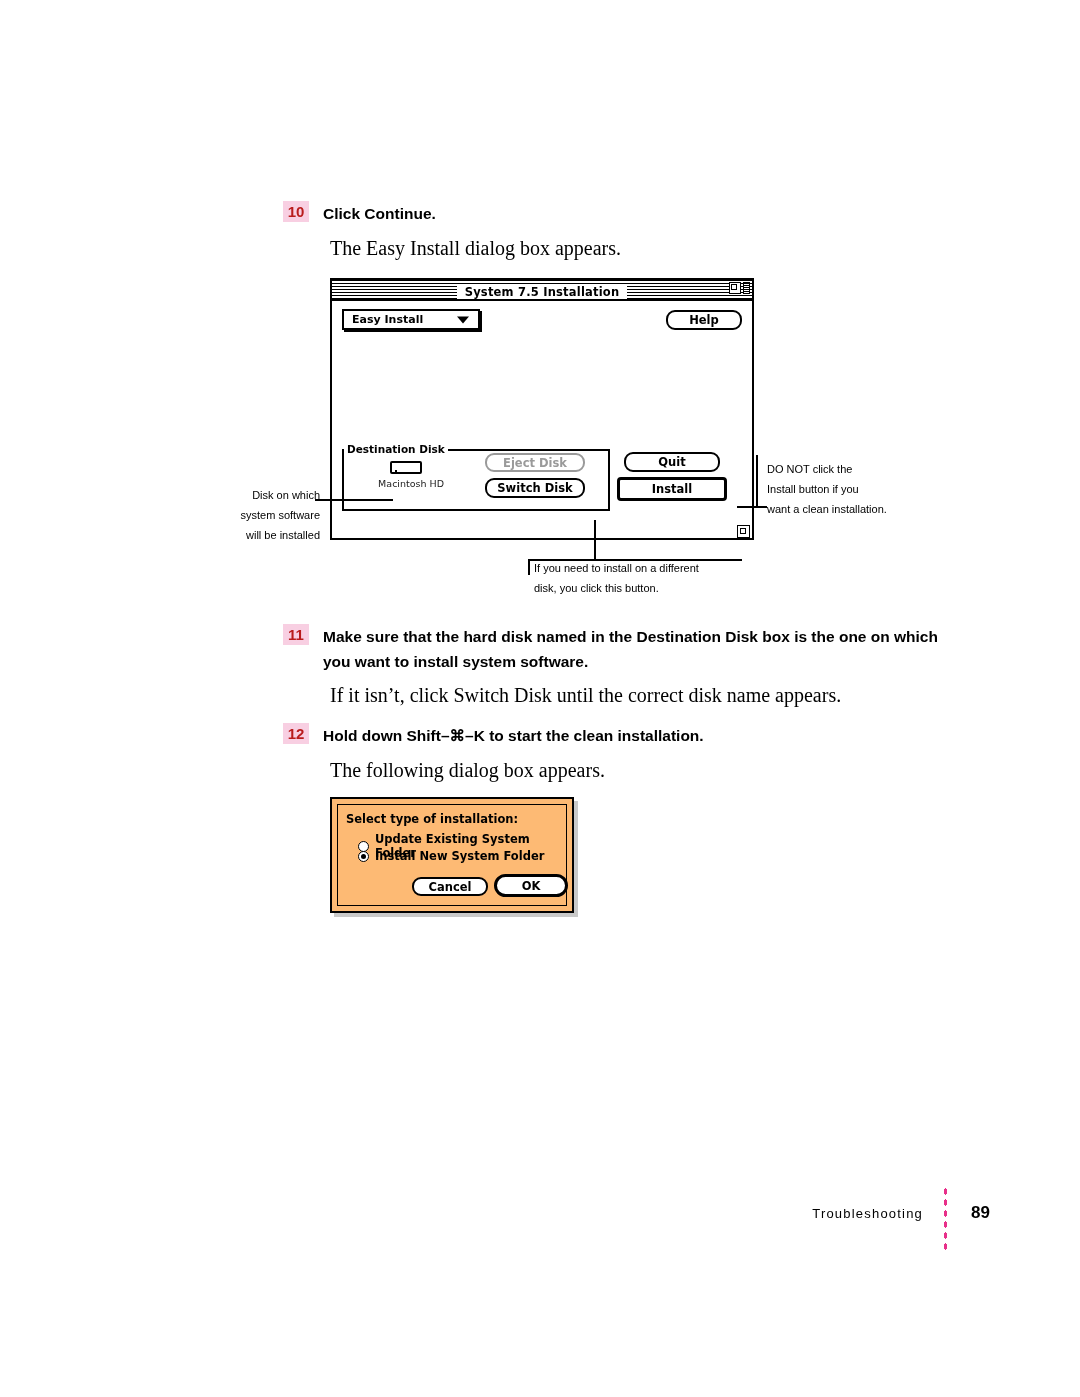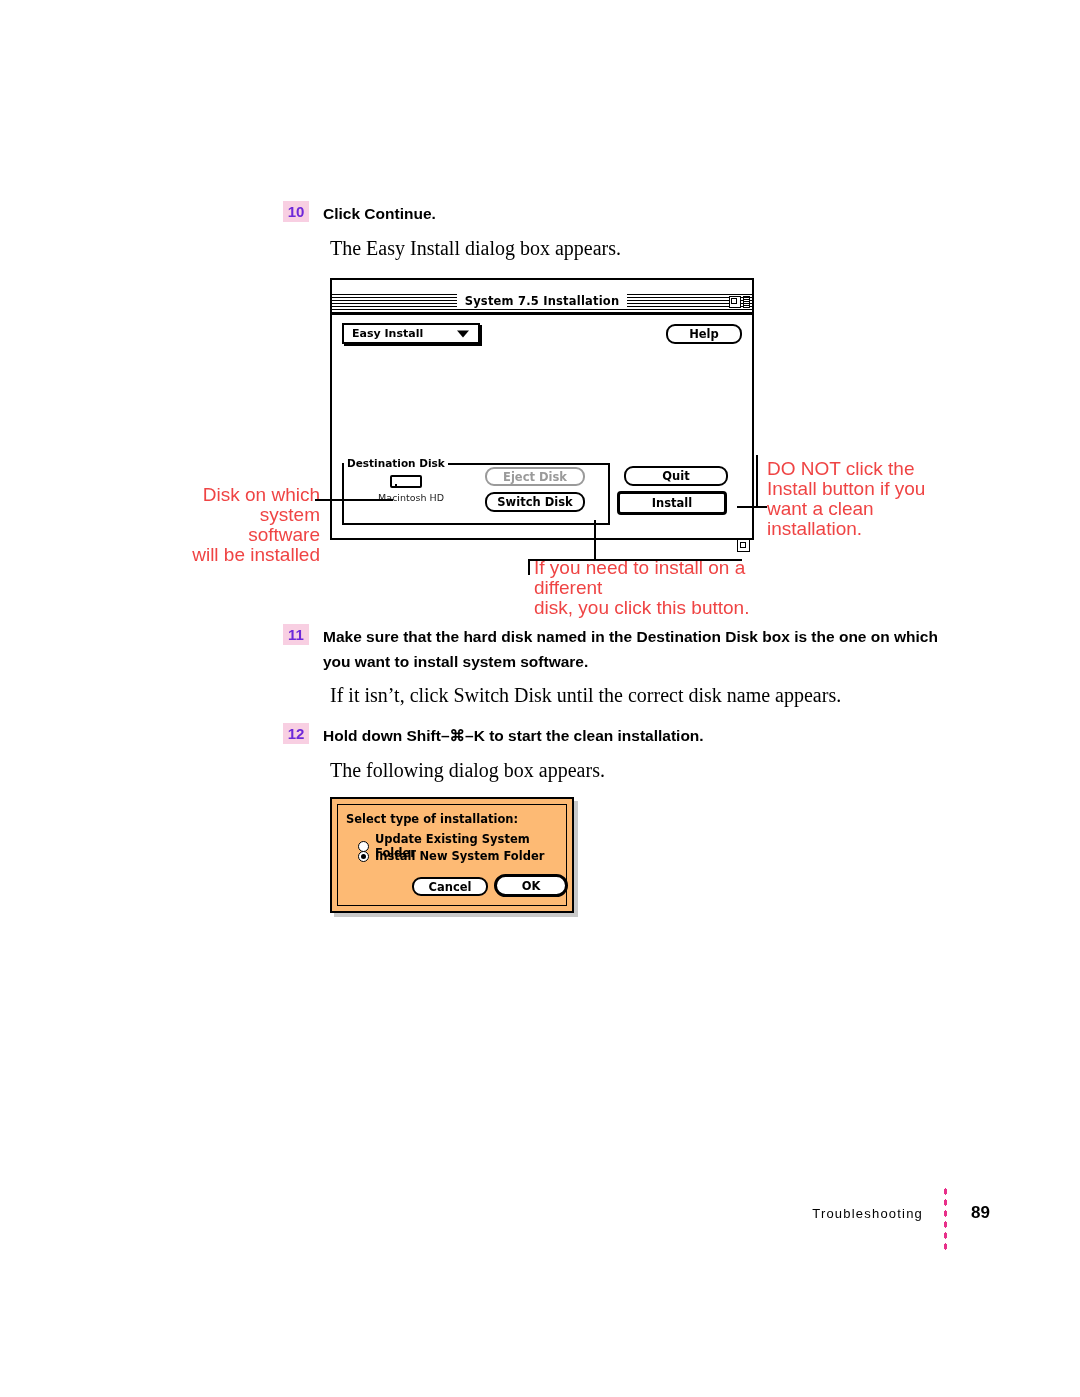--- a/index.html
+++ b/index.html
@@ -10,21 +10,21 @@
     color:#000;
     position:relative;
     overflow:hidden;
   }
 
   
   .step { position:absolute; display:flex; align-items:flex-start; }
   .step-num {
     width:26px; height:21px;
     background:#f8cfe2;
-    color:#6d28d9;
+    color:#b91c1c;
     font-family:"Liberation Sans", sans-serif;
     font-weight:bold; font-size:15px;
     display:flex; align-items:center; justify-content:center;
     flex:0 0 auto;
   }
   .step-text {
     font-family:"Liberation Sans", sans-serif;
     font-weight:bold; font-size:15.5px;
     line-height:25px;
     margin-left:14px;
@@ -43,25 +43,24 @@
   #installer-window {
     position:absolute; left:330px; top:278px;
     width:424px; height:262px;
     border:2px solid #000;
     background:#fff;
     box-sizing:border-box;
   }
   .titlebar {
     position:relative; height:19px;
     border-bottom:2px solid #000;
-    display:flex; align-items:flex-start; justify-content:center;
+    display:flex; align-items:flex-end; justify-content:center;
     background:
       repeating-linear-gradient(to bottom,
         #000 0px, #000 1px, #fff 1px, #fff 3px);
-    margin-top: 14px;
   }
   .titlebar .title {
     background:#fff;
     padding:0 8px;
     font-family:"DejaVu Sans", sans-serif;
     font-weight:bold; font-size:11.5px;
     letter-spacing:0.2px;
     z-index:2;
   }
   .tb-right { position:absolute; right:2px; top:2px; display:flex; gap:2px; z-index:3; }
@@ -143,40 +142,40 @@
   .disk-icon::after {
     content:""; position:absolute; left:3px; top:7px; width:2px; height:2px; background:#000;
   }
   .disk-name {
     position:absolute; left:42px; top:177px; width:70px; text-align:right;
     font-family:"DejaVu Sans", sans-serif; font-size:9.5px; color:#222;
   }
   #eject-disk-button  { position:absolute; left:153px; top:152px; width:100px; height:19px; }
   #switch-disk-button { position:absolute; left:153px; top:177px; width:100px; height:20px; }
 
-  #quit-button { position:absolute; left:292px; top:151px; width:104px; height:20px; }
+  #quit-button { position:absolute; left:292px; top:151px; width:96px; height:20px; }
   #install-button {
     position:absolute; left:285px; top:176px; width:110px; height:24px;
     border:3px solid #000; border-radius:4px;
   }
 
   .growbox {
     position:absolute; right:2px; bottom:2px; width:13px; height:13px;
     border:1px solid #000; background:#fff; box-sizing:border-box;
   }
   .growbox::after {
     content:""; position:absolute; left:2px; top:2px; width:6px; height:6px;
     border:1px solid #000; box-sizing:border-box;
   }
 
   
   .callout {
     position:absolute;
     font-family:"Liberation Sans", sans-serif;
-    font-size:19px; line-height:20px; color:#ef4444;
+    font-size:11px; line-height:20px; color:#000000;
   }
   .rule { position:absolute; background:#000; }
 
   
   #clean-install-dialog {
     position:absolute; left:330px; top:797px;
     width:244px; height:116px;
     border:2px solid #000; background:#fdba74;
     box-shadow:4px 4px 0 #c9c9c9;
     box-sizing:border-box;

